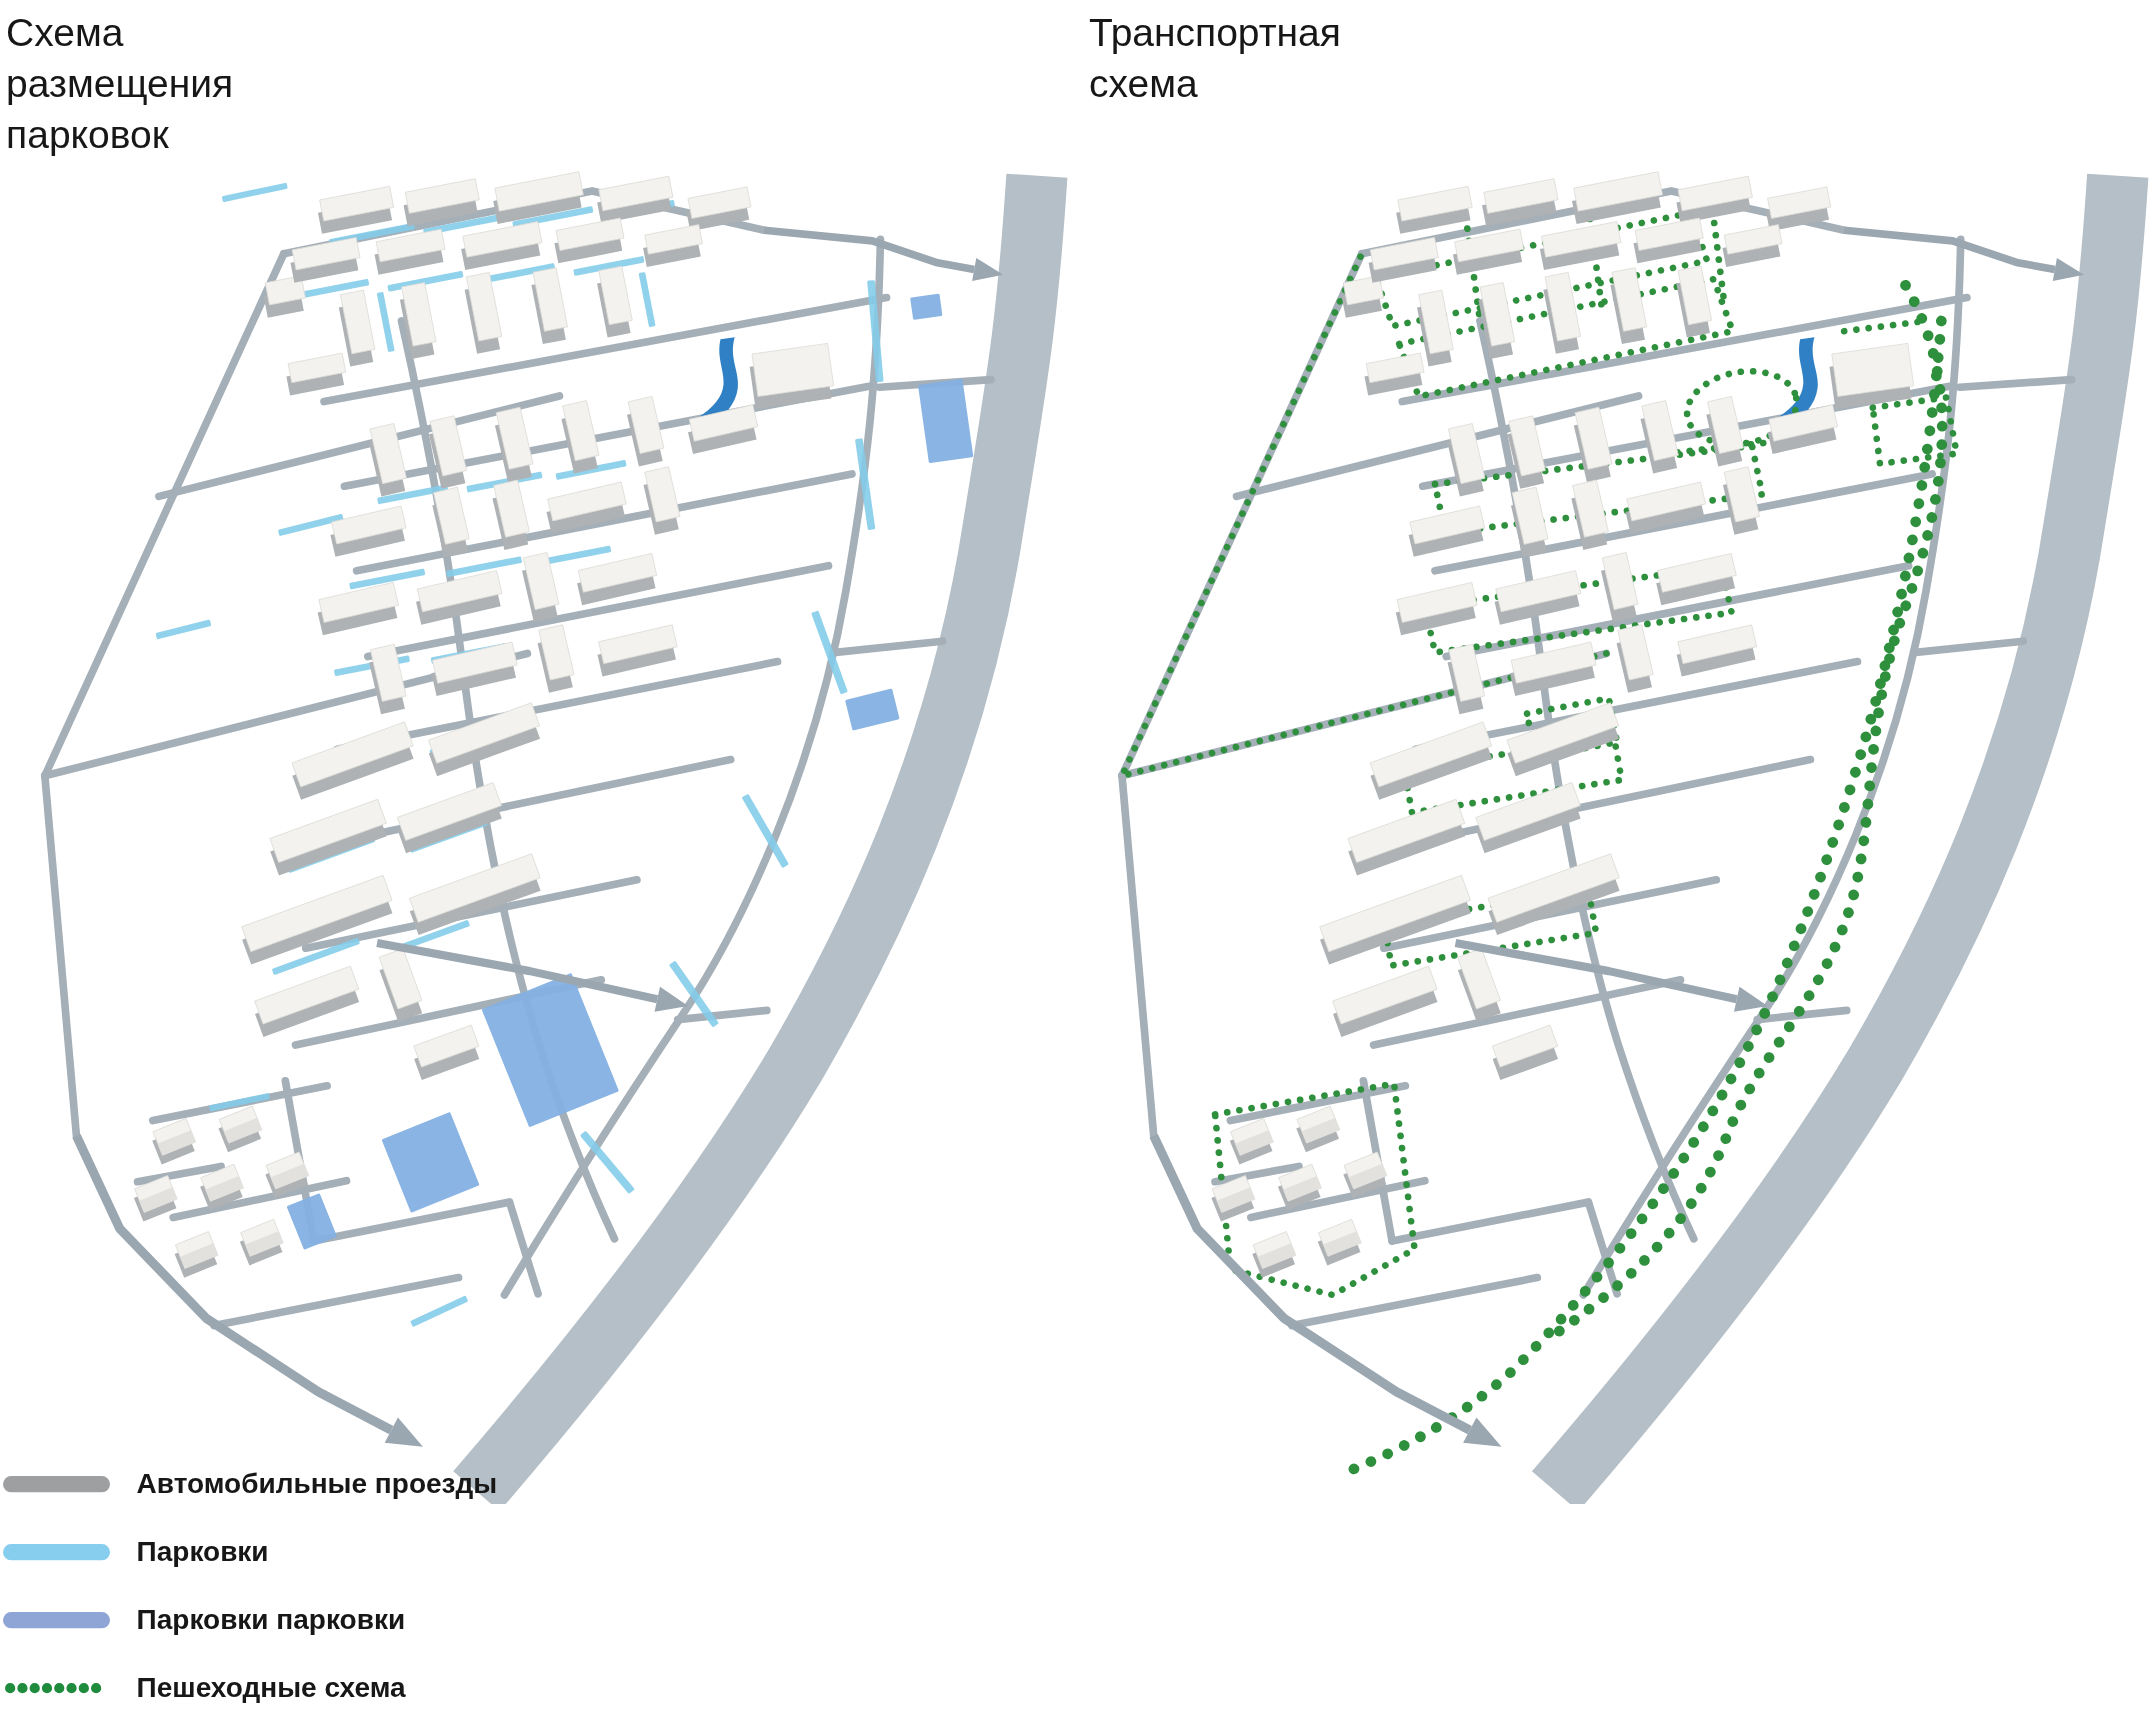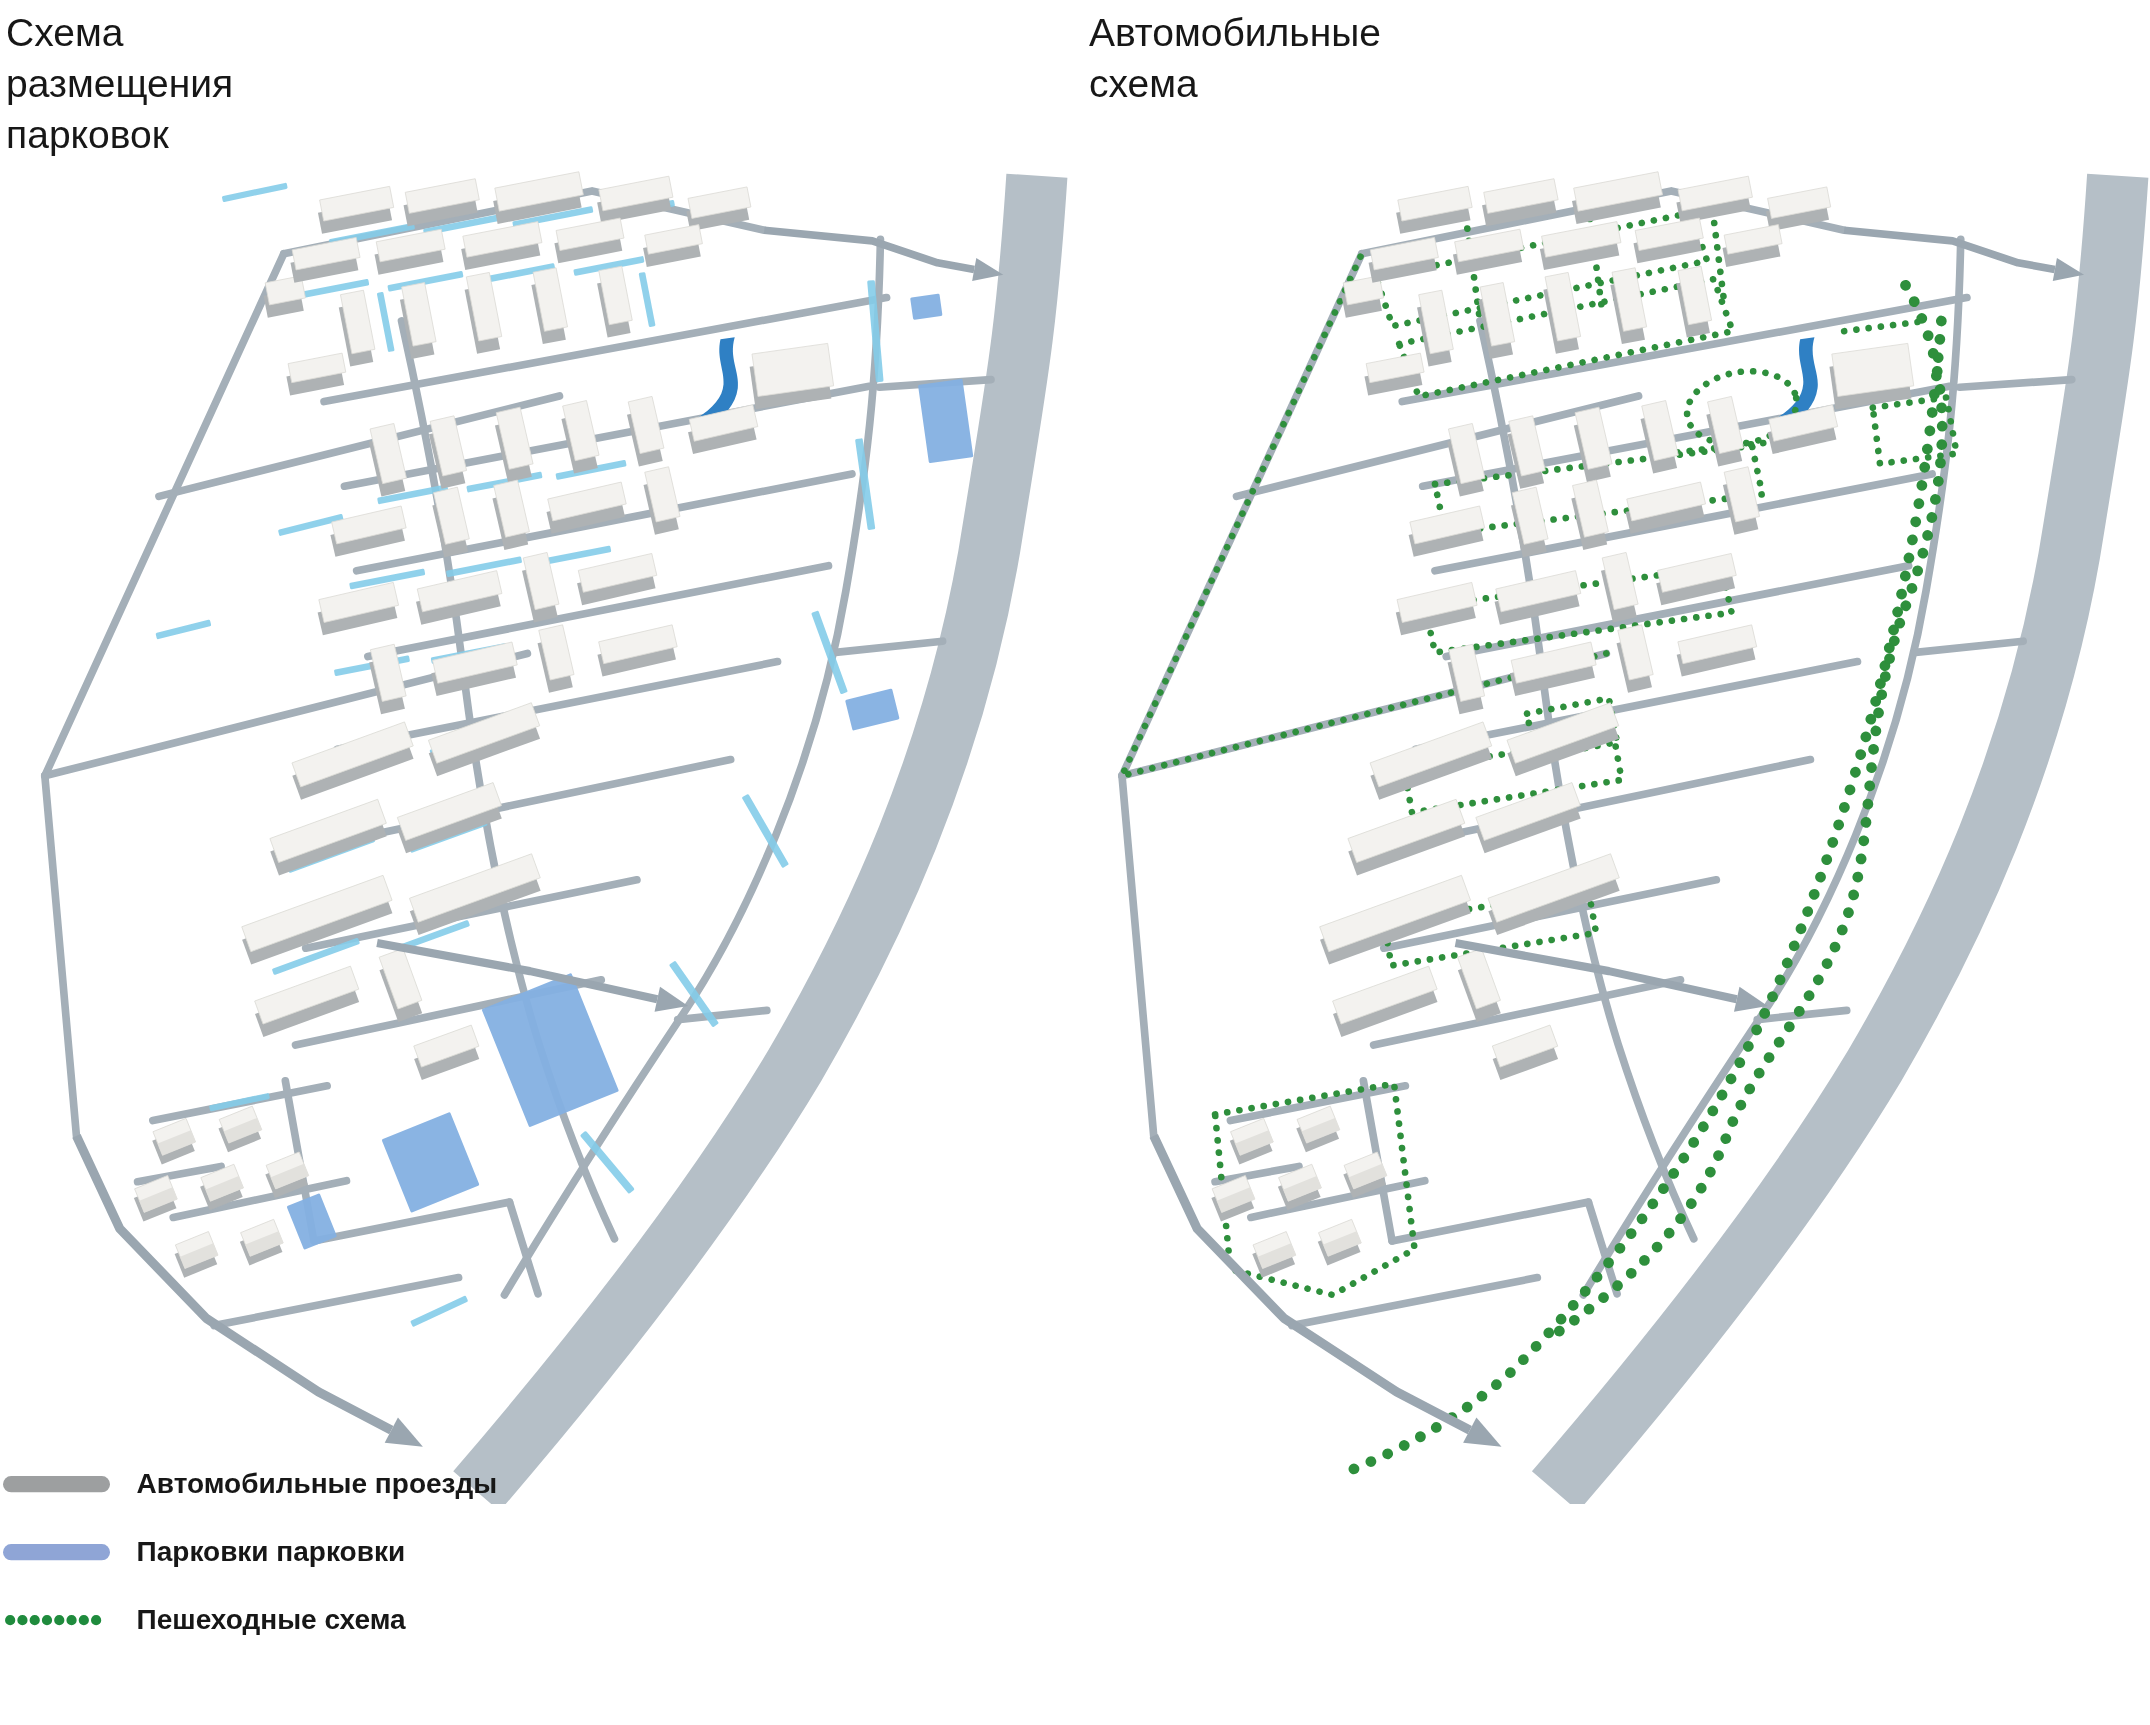--- a/index.html
+++ b/index.html
@@ -15,21 +15,21 @@
   .legend-row{display:flex;align-items:center;height:68px;}
   .legend-swatch{width:107px;height:18.4px;flex:0 0 auto;}
   .legend-label{margin-left:26.5px;font-size:28px;font-weight:700;color:#171717;}
 </style>
 </head>
 <body>
 
 <div class="title" id="title-left">Схема
 размещения
 парковок</div>
-<div class="title" id="title-right">Автомобильные
+<div class="title" id="title-right">Транспортная
 схема</div>
 
 <div class="panel" id="panel-left">
   <svg viewBox="0 0 2100 2620" preserveAspectRatio="none">
       <path d="M 2035 15 C 2015 320 1995 420 1950 700 C 1880 1160 1700 1520 1560 1760 C 1380 2060 1120 2380 935 2595" fill="none" stroke="#b5bfc7" stroke-width="120" stroke-linejoin="round" stroke-linecap="butt"></path>
       <path d="M 557 168 L 1162 45 L 1500 122" fill="none" stroke="#a4afb8" stroke-width="15" stroke-linejoin="round" stroke-linecap="round"></path>
       <path d="M 557 168 L 88 1192" fill="none" stroke="#a4afb8" stroke-width="15" stroke-linejoin="round" stroke-linecap="round"></path>
       <path d="M 88 1192 L 1035 952" fill="none" stroke="#a4afb8" stroke-width="15" stroke-linejoin="round" stroke-linecap="round"></path>
       <path d="M 312 644 L 1098 447" fill="none" stroke="#a4afb8" stroke-width="15" stroke-linejoin="round" stroke-linecap="round"></path>
       <path d="M 88 1192 L 150 1898" fill="none" stroke="#a4afb8" stroke-width="15" stroke-linejoin="round" stroke-linecap="round"></path>
@@ -601,20 +601,26 @@
 
 <div id="legend">
   <div class="legend-row">
     <svg class="legend-swatch" viewBox="0 0 210 36">
         <line x1="16" y1="18" x2="194" y2="18" stroke="#9d9fa0" stroke-width="32" stroke-linecap="round"></line>
       </svg>
     <span class="legend-label">Автомобильные проезды</span>
   </div>
   <div class="legend-row">
     <svg class="legend-swatch" viewBox="0 0 210 36">
+        <line x1="16" y1="18" x2="194" y2="18" stroke="#87ceee" stroke-width="32" stroke-linecap="round"></line>
+      </svg>
+    <span class="legend-label">Парковки</span>
+  </div>
+  <div class="legend-row">
+    <svg class="legend-swatch" viewBox="0 0 210 36">
         <line x1="16" y1="18" x2="194" y2="18" stroke="#8fa5d6" stroke-width="32" stroke-linecap="round"></line>
       </svg>
     <span class="legend-label">Парковки парковки</span>
   </div>
   <div class="legend-row">
     <svg class="legend-swatch" viewBox="0 0 210 36">
         <line x1="14" y1="18" x2="196" y2="18" stroke="#1f8b3d" stroke-width="20" stroke-linecap="round" stroke-dasharray="0.1 24"></line>
       </svg>
     <span class="legend-label">Пешеходные схема</span>
   </div>

